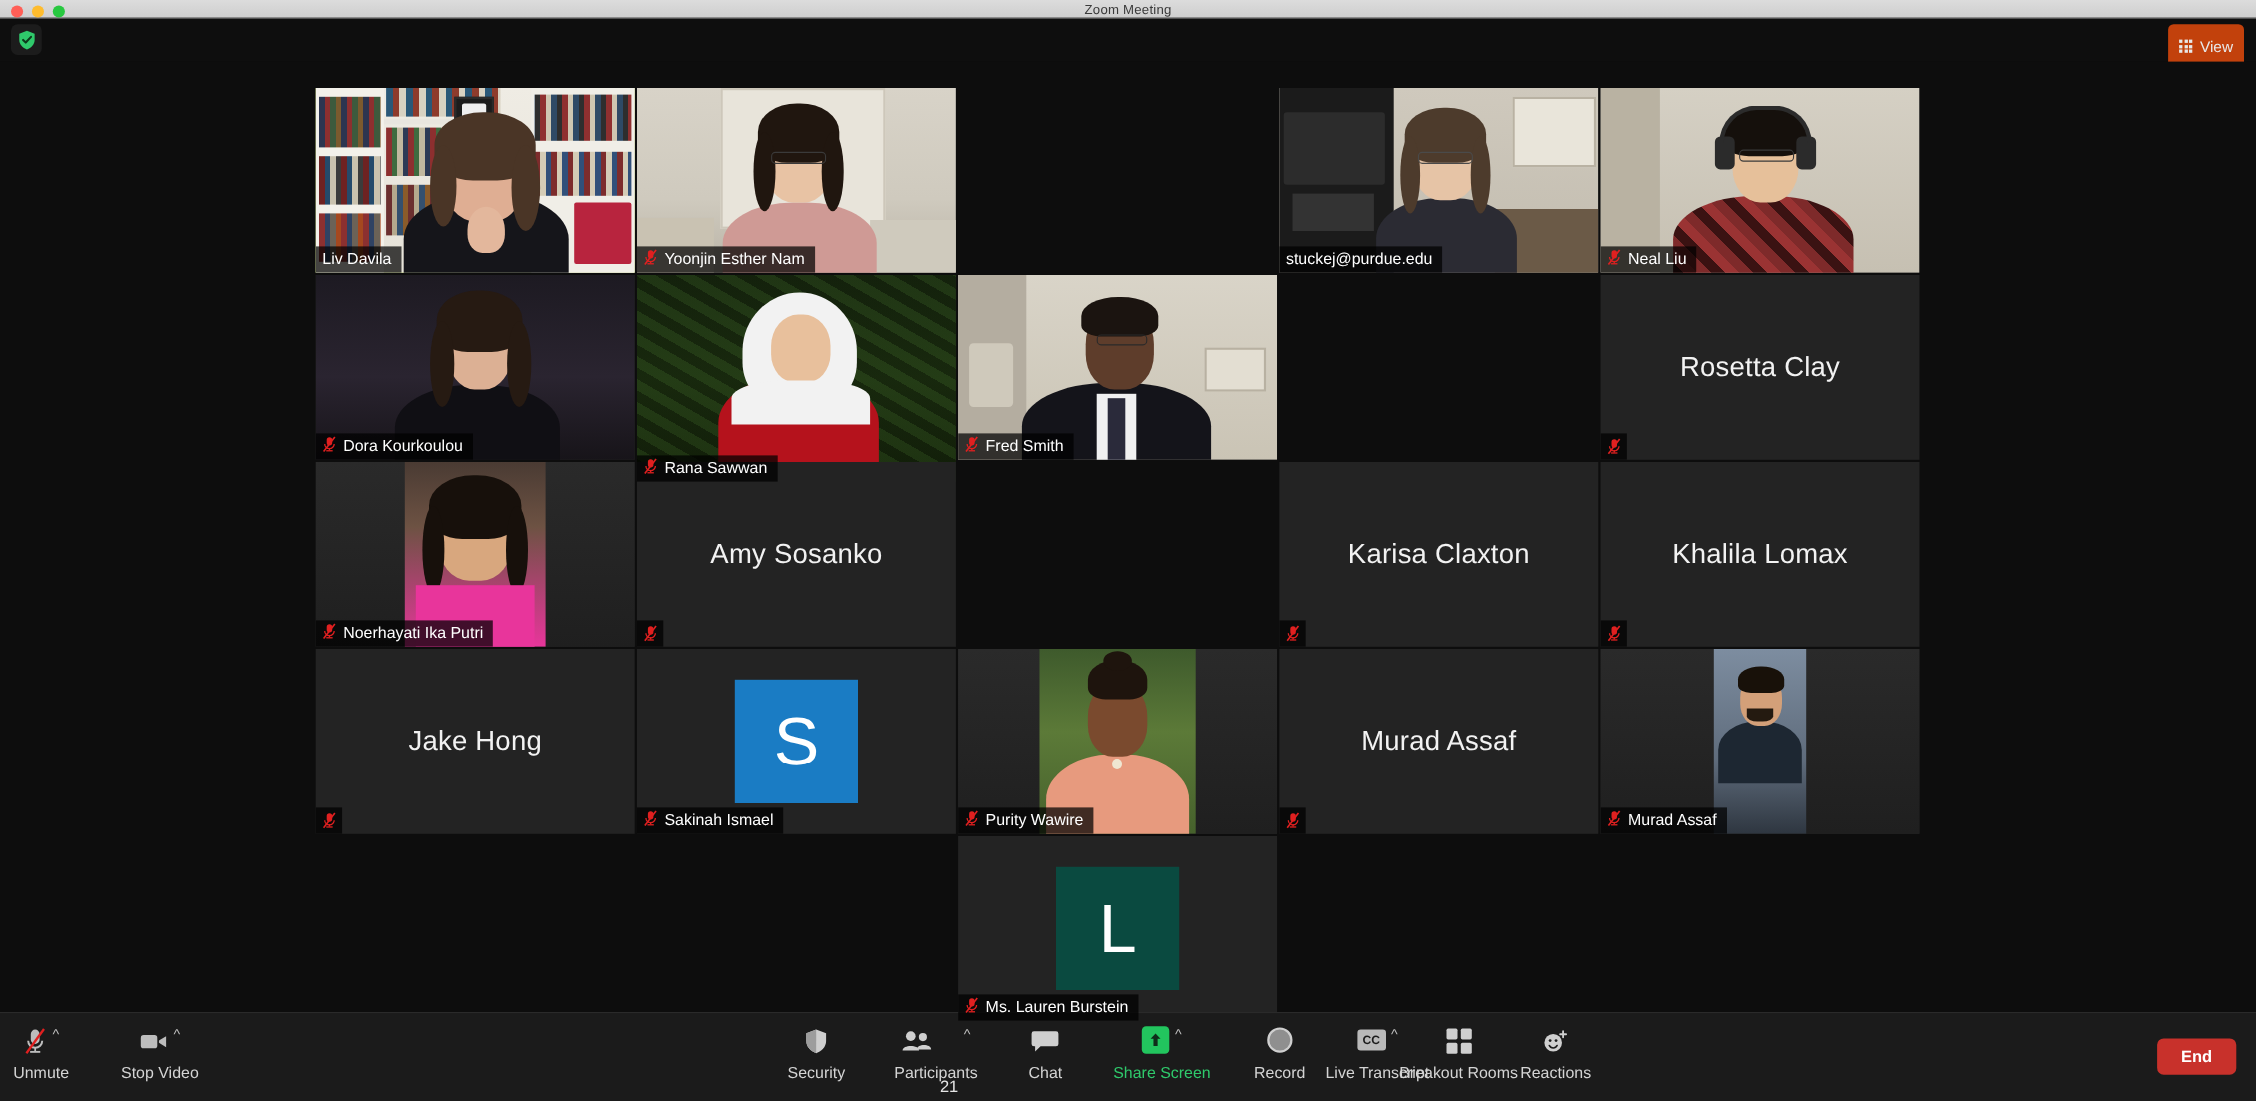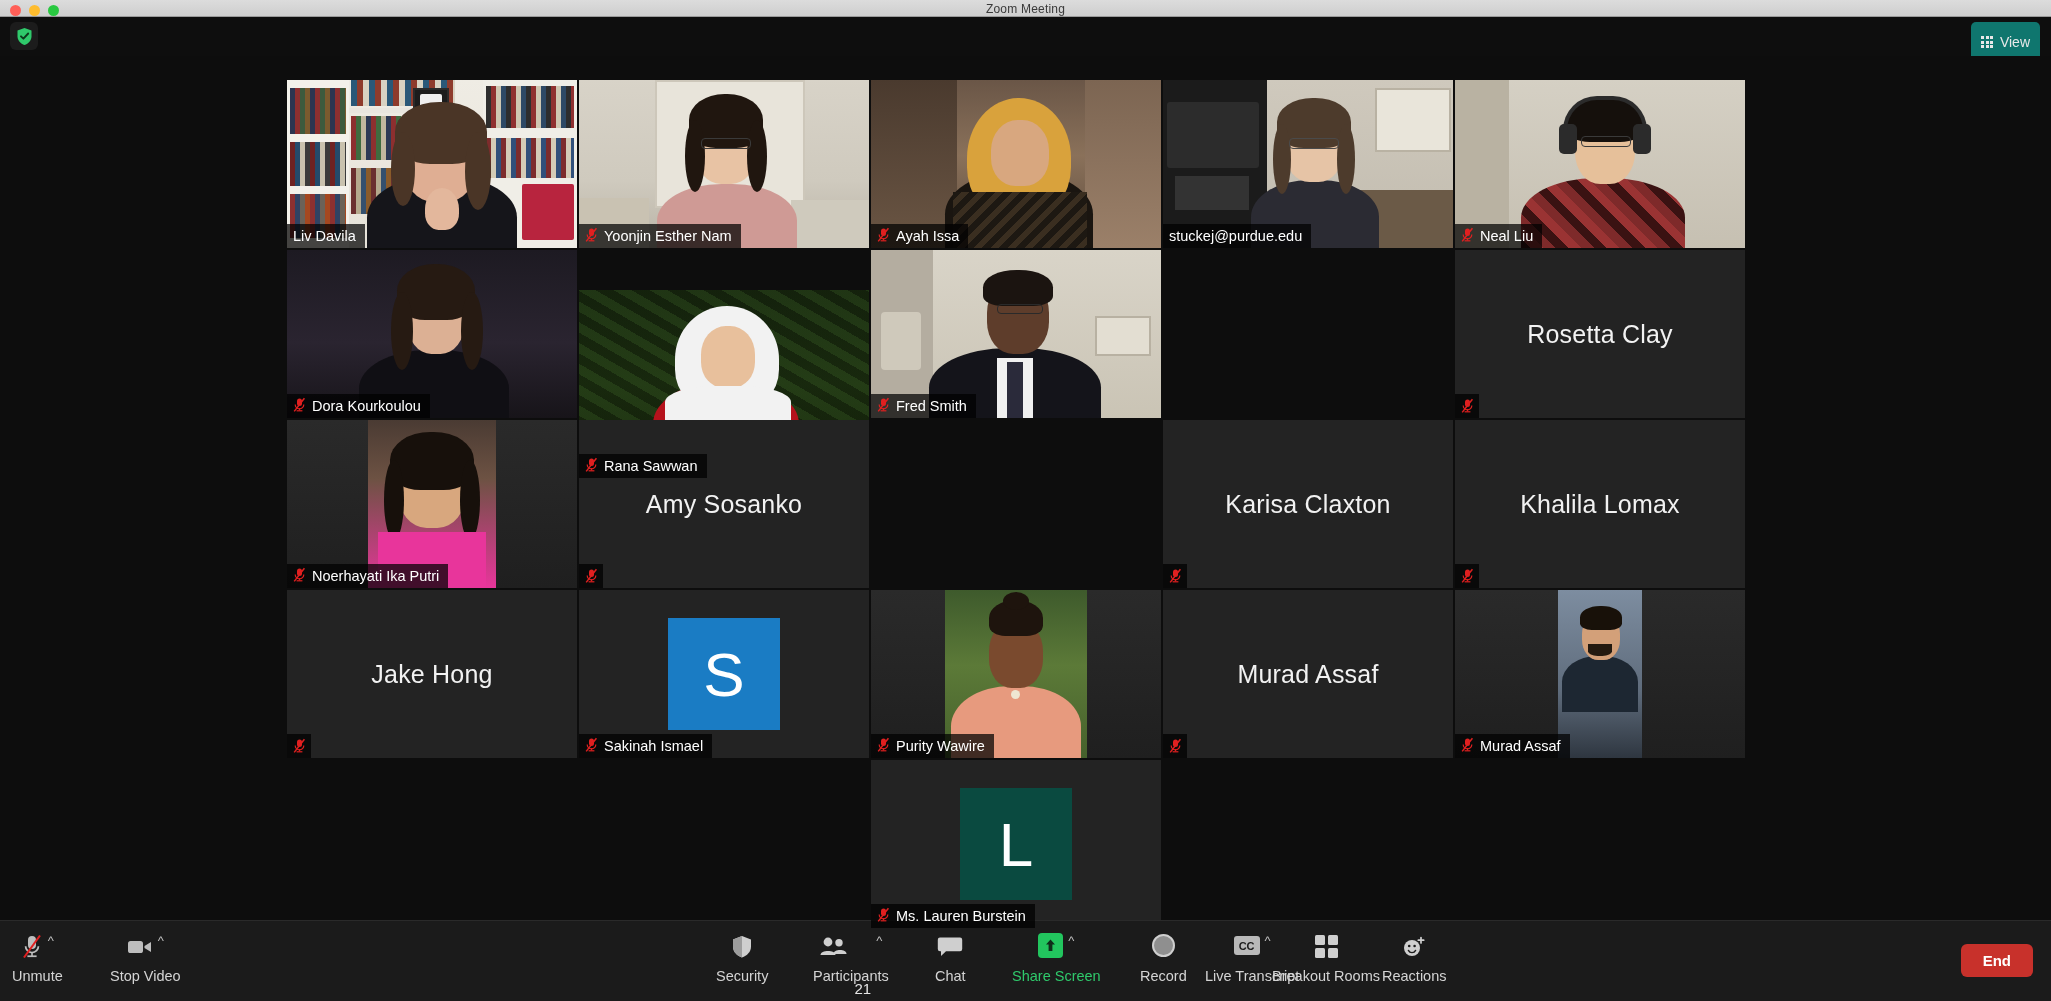--- a/index.html
+++ b/index.html
@@ -36,21 +36,21 @@
   }
   .shield-badge {
     position: absolute; left: 10px; top: 5px;
     width: 28px; height: 28px; border-radius: 6px;
     background: #1c1c1c;
     display: flex; align-items: center; justify-content: center;
   }
   .view-btn {
     position: absolute; right: 11px; top: 5px;
     height: 40px; padding: 0 10px;
-    background: #0f766e; border-radius: 5px;
+    background: #c2410c; border-radius: 5px;
     display: flex; align-items: center; gap: 7px;
     color: #e8e8e8; font-size: 14px; cursor: pointer;
   }
   .grid-icon {
     display: grid; grid-template-columns: repeat(3,3px);
     grid-template-rows: repeat(3,3px); gap: 1.4px;
   }
   .grid-icon i { background: #e8e8e8; display: block; }
 
   
@@ -241,41 +241,20 @@
         <span><svg width="13" height="16" viewBox="0 0 13 16">
             <rect x="4" y="1.4" width="5" height="7.6" rx="2.5" fill="#e02020"></rect>
             <path d="M2.2 7.6 a4.3 4.3 0 0 0 8.6 0" stroke="#e02020" stroke-width="1.2" fill="none"></path>
             <rect x="5.9" y="11.2" width="1.2" height="2.2" fill="#e02020"></rect>
             <rect x="3.6" y="13.2" width="5.8" height="1.2" fill="#e02020"></rect>
             <line x1="1.2" y1="14.4" x2="11.4" y2="1.2" stroke="#e02020" stroke-width="1.5"></line>
           </svg></span>
         <span>Yoonjin Esther Nam</span>
       </div>
     </div>
-    <div class="tile" style="left: 871px; top: 24px; width: 290px; height: 168px;">
-      <div class="tile-video">
-        <div class="scene" style="background:linear-gradient(180deg,#6a5647 0%,#8a715a 45%,#5d4a3c 100%)"></div>
-     <div style="position:absolute;left:0;top:0;width:86px;height:100%;background:linear-gradient(180deg,#4a3a2e,#6b5644)"></div>
-     <div style="position:absolute;left:214px;top:0;width:76px;height:100%;background:linear-gradient(180deg,#7c6552,#9b8069)"></div>
-     <div class="person-body" style="left:74px;top:92px;width:148px;height:92px;background:#1a1510"></div>
-     <div style="position:absolute;left:96px;top:18px;width:104px;height:120px;background:#d9a23c;border-radius:50% 50% 42% 42%"></div>
-     <div class="person-head" style="left:120px;top:40px;width:58px;height:66px;background:#d8a77f"></div>
-     <div style="position:absolute;left:82px;top:112px;width:134px;height:60px;background:repeating-linear-gradient(135deg,#1d1812 0 6px,#3a2e20 6px 12px)"></div>
-      </div>
-      <div class="name-tag">
-        <span><svg width="13" height="16" viewBox="0 0 13 16">
-            <rect x="4" y="1.4" width="5" height="7.6" rx="2.5" fill="#e02020"></rect>
-            <path d="M2.2 7.6 a4.3 4.3 0 0 0 8.6 0" stroke="#e02020" stroke-width="1.2" fill="none"></path>
-            <rect x="5.9" y="11.2" width="1.2" height="2.2" fill="#e02020"></rect>
-            <rect x="3.6" y="13.2" width="5.8" height="1.2" fill="#e02020"></rect>
-            <line x1="1.2" y1="14.4" x2="11.4" y2="1.2" stroke="#e02020" stroke-width="1.5"></line>
-          </svg></span>
-        <span>Ayah Issa</span>
-      </div>
-    </div>
     <div class="tile" style="left: 1163px; top: 24px; width: 290px; height: 168px;">
       <div class="tile-video">
         <div class="scene" style="background:linear-gradient(180deg,#cfc9bd 0%,#c2bcaf 100%)"></div>
      <div style="position:absolute;left:0;top:0;width:104px;height:100%;background:#1b1b1b"></div>
      <div style="position:absolute;left:4px;top:22px;width:92px;height:66px;background:#2c2c2c;border-radius:3px"></div>
      <div style="position:absolute;left:12px;top:96px;width:74px;height:34px;background:#333"></div>
      <div style="position:absolute;left:212px;top:8px;width:76px;height:64px;background:#e9e5da;border:2px solid #b9b2a3"></div>
      <div style="position:absolute;left:196px;top:110px;width:94px;height:58px;background:#6b5a47"></div>
      <div class="person-body" style="left:88px;top:100px;width:128px;height:80px;background:#2b2b33"></div>
      <div class="person-head" style="left:122px;top:30px;width:58px;height:72px;background:#e6c4a6"></div>
@@ -324,21 +303,21 @@
         <span><svg width="13" height="16" viewBox="0 0 13 16">
             <rect x="4" y="1.4" width="5" height="7.6" rx="2.5" fill="#e02020"></rect>
             <path d="M2.2 7.6 a4.3 4.3 0 0 0 8.6 0" stroke="#e02020" stroke-width="1.2" fill="none"></path>
             <rect x="5.9" y="11.2" width="1.2" height="2.2" fill="#e02020"></rect>
             <rect x="3.6" y="13.2" width="5.8" height="1.2" fill="#e02020"></rect>
             <line x1="1.2" y1="14.4" x2="11.4" y2="1.2" stroke="#e02020" stroke-width="1.5"></line>
           </svg></span>
         <span>Dora Kourkoulou</span>
       </div>
     </div>
-    <div class="tile" style="left: 579px; top: 194px; width: 290px; height: 188px; margin-top: 40px;">
+    <div class="tile" style="left: 579px; top: 194px; width: 290px; height: 188px;">
       <div class="tile-video">
         <div class="scene" style="background:linear-gradient(180deg,#16210f 0%,#1f3012 50%,#101807 100%)"></div>
      <div style="position:absolute;left:0;top:0;width:100%;height:100%;background:repeating-linear-gradient(30deg,rgba(40,70,25,.55) 0 9px,rgba(18,34,10,.55) 9px 18px)"></div>
      <div class="person-body" style="left:74px;top:92px;width:146px;height:92px;background:#b5121c"></div>
      <div style="position:absolute;left:96px;top:16px;width:104px;height:106px;background:#f2f2f2;border-radius:50% 50% 40% 40%"></div>
      <div class="person-head" style="left:122px;top:36px;width:54px;height:62px;background:#e8c09c"></div>
      <div style="position:absolute;left:86px;top:96px;width:126px;height:40px;background:#f2f2f2;border-radius:40% 40% 0 0"></div>
       </div>
       <div class="name-tag">
         <span><svg width="13" height="16" viewBox="0 0 13 16">

